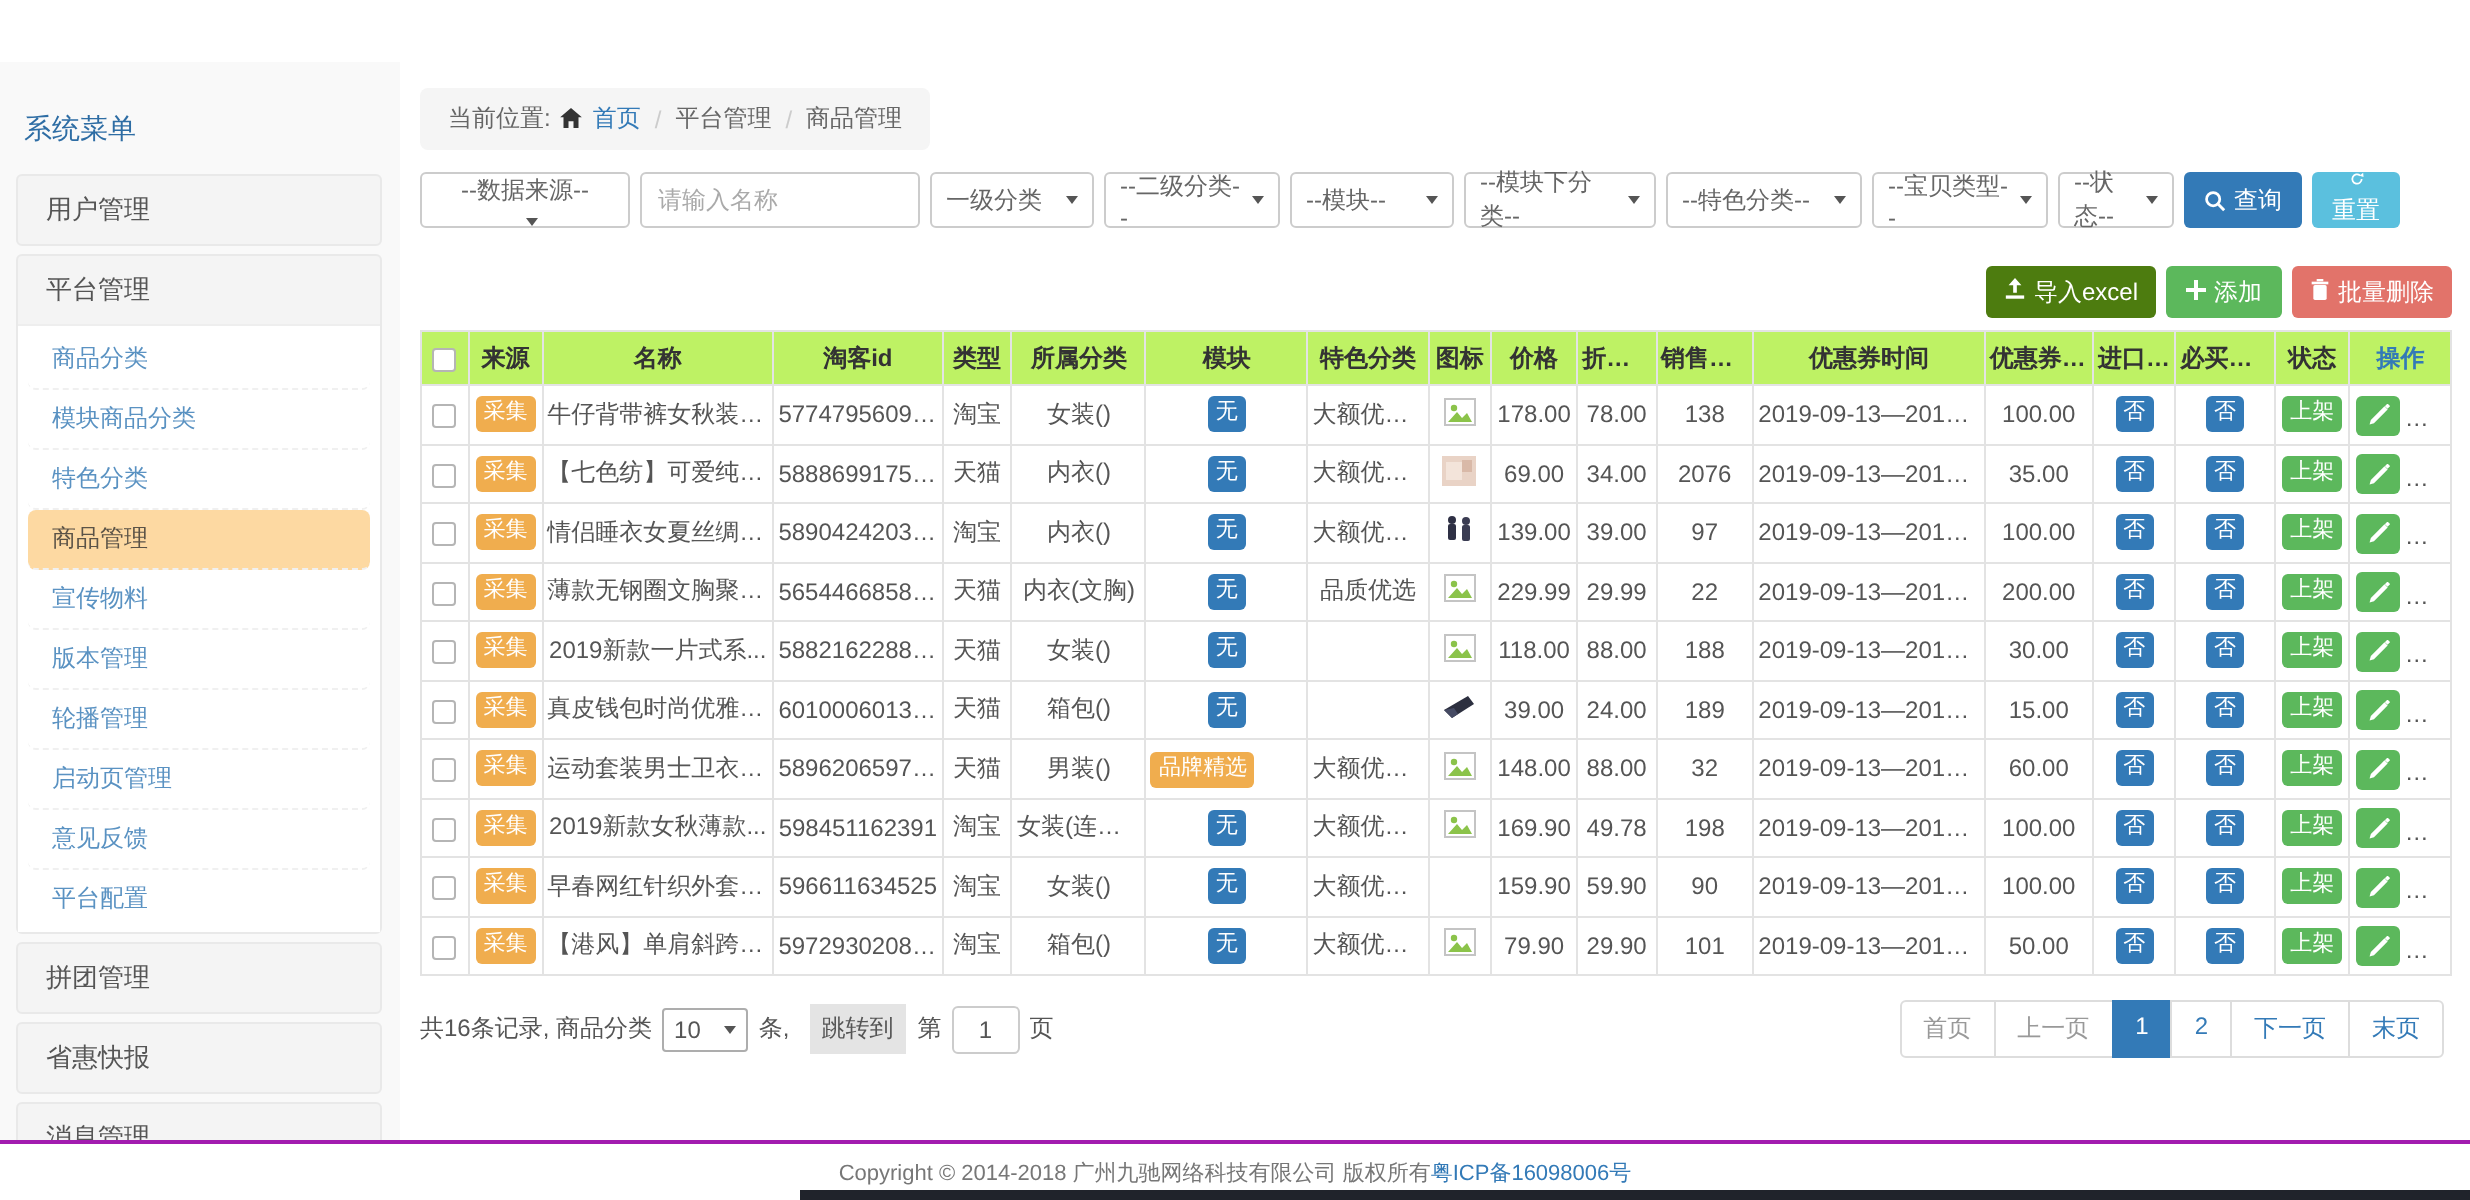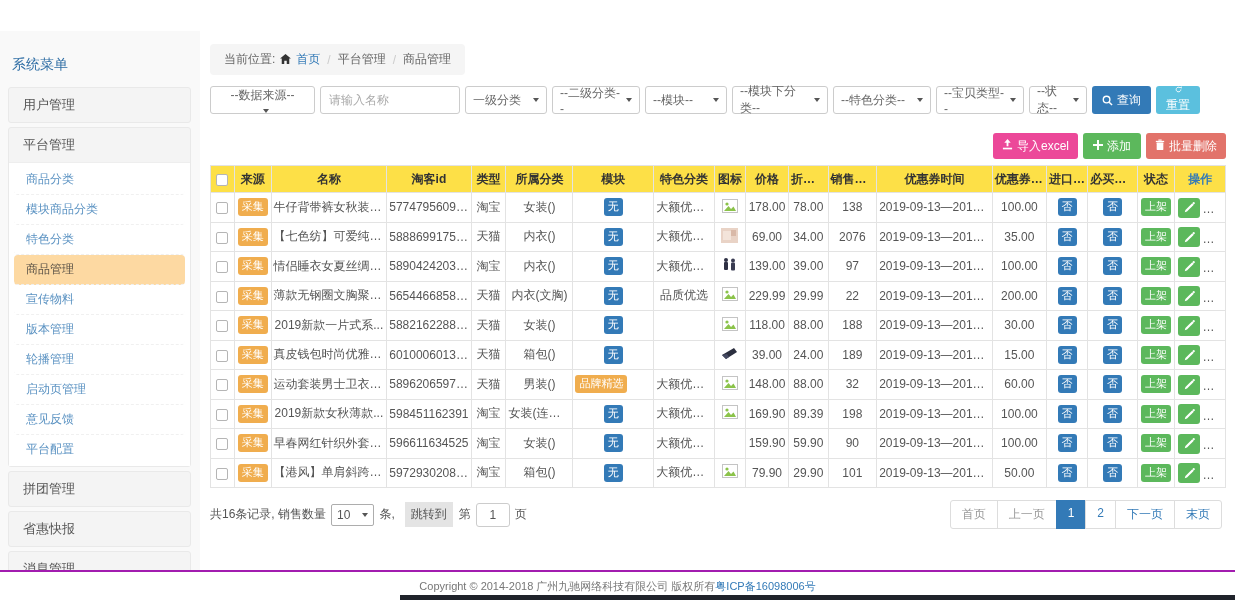--- a/index.html
+++ b/index.html
@@ -34,27 +34,27 @@
   .filters { display:flex; gap:5px; margin-top:11px; height:28px; align-items:center; }
   .select-box { border:1px solid #ccc; border-radius:3px; background:#fff; font-size:12px; color:#666; display:flex; align-items:center; justify-content:space-between; padding:0 7px; height:28px; cursor:pointer; flex:none; }
   .sel-caret { width:0; height:0; border-left:3.5px solid transparent; border-right:3.5px solid transparent; border-top:4px solid #555; margin-left:6px; }
   .text-input { border:1px solid #ccc; border-radius:3px; padding:0 8px; height:28px; font-size:12px; color:#555; flex:none; }
   .text-input::placeholder { color:#aaa; }
 
   .btn { border:none; border-radius:3px; color:#fff; font-size:12px; display:inline-flex; align-items:center; gap:4px; cursor:pointer; font-family:inherit; }
   .btn-query { background:#337ab7; height:28px; padding:0 10px; }
   .btn-reset { background:#5bc0de; height:28px; padding:0 10px;flex-direction:column; }
   .toolbar { margin-top:19px; display:flex; justify-content:flex-end; gap:5px; }
-  .btn-import { background:#ec4899; height:26px; padding:0 9px; }
+  .btn-import { background:#4d7c0f; height:26px; padding:0 9px; }
   .btn-add { background:#5cb85c; height:26px; padding:0 10px; }
   .btn-bdel { background:#e2736a; height:26px; padding:0 9px; }
 
   table.grid { margin-top:6px; width:100%; border-collapse:collapse; table-layout:fixed; font-size:12px; color:#555; }
   .grid th, .grid td { border:1px solid #e3e3e3; padding:4px 2px; text-align:center; height:27px; overflow:hidden; white-space:nowrap; text-overflow:ellipsis; }
-  .grid th { font-weight:bold; color:#333; background:#fde047; }
+  .grid th { font-weight:bold; color:#333; background:#bef264; }
   .grid th.op-head { color:#337ab7; }
   .cb { display:inline-block; width:12px; height:12px; border:1px solid #b5b5b5; border-radius:2px; background:#fff; vertical-align:middle; cursor:pointer; }
 
   .bdg { display:inline-block; padding:2px 4px; border-radius:3px; color:#fff; font-size:11px; line-height:1.25; }
   .bdg-orange { background:#f0ad4e; }
   .bdg-blue { background:#337ab7; cursor:pointer; }
   .bdg-green { background:#5cb85c; cursor:pointer; }
   .mod-extra { color:#555; margin-left:2px; }
 
   .op { display:inline-flex; width:22px; height:20px; align-items:center; justify-content:center; border-radius:3px; margin:0 1px; cursor:pointer; border:none; }
@@ -510,21 +510,21 @@
             <td>淘宝</td>
             <td>女装(连衣裙)</td>
             <td><span class="bdg bdg-blue">无</span></td>
             <td>大额优惠券</td>
             <td><span class="ic-photo"><svg width="16" height="14" viewBox="0 0 16 14">
                   <rect x="0.5" y="0.5" width="15" height="13" fill="#fff" stroke="#c4c4c4"></rect>
                   <circle cx="5" cy="5" r="1.6" fill="#8bc34a"></circle>
                   <path d="M2 12 L6.5 7 L9 10 L11.5 7.5 L14 12 Z" fill="#8bc34a"></path>
                 </svg></span></td>
             <td>169.90</td>
-            <td>89.39</td>
+            <td>49.78</td>
             <td>198</td>
             <td>2019-09-13—2019-09-17</td>
             <td>100.00</td>
             <td><span class="bdg bdg-blue">否</span></td>
             <td><span class="bdg bdg-blue">否</span></td>
             <td><span class="bdg bdg-green">上架</span></td>
             <td><button class="op op-edit">
                 <svg width="11" height="11" viewBox="0 0 14 14">
                   <path d="M1 13 L1.8 10.2 L10.5 1.5 L12.5 3.5 L3.8 12.2 Z" fill="#fff"></path>
                   <rect x="11.2" y="0.2" width="2.4" height="2.4" transform="rotate(45 12.4 1.4)" fill="#fff"></rect>
@@ -601,21 +601,21 @@
                   <rect x="1" y="2" width="10" height="1.6" fill="#fff"></rect>
                   <rect x="4" y="0.4" width="4" height="1.4" fill="#fff"></rect>
                 </svg>
               </button></td>
           </tr>
         </tbody>
     </table>
 
     <div class="pager-row">
       <div class="pager-left">
-        <span>共16条记录, 销售数量</span>
+        <span>共16条记录, 商品分类</span>
         <span class="mini-select">
           <span>10</span>
           <span class="sel-caret"></span>
         </span>
         <span>条,</span>
         <span class="jump-chip">跳转到</span>
         <span>第</span>
         <input class="page-input" value="1" style="">
         <span>页</span>
       </div>

